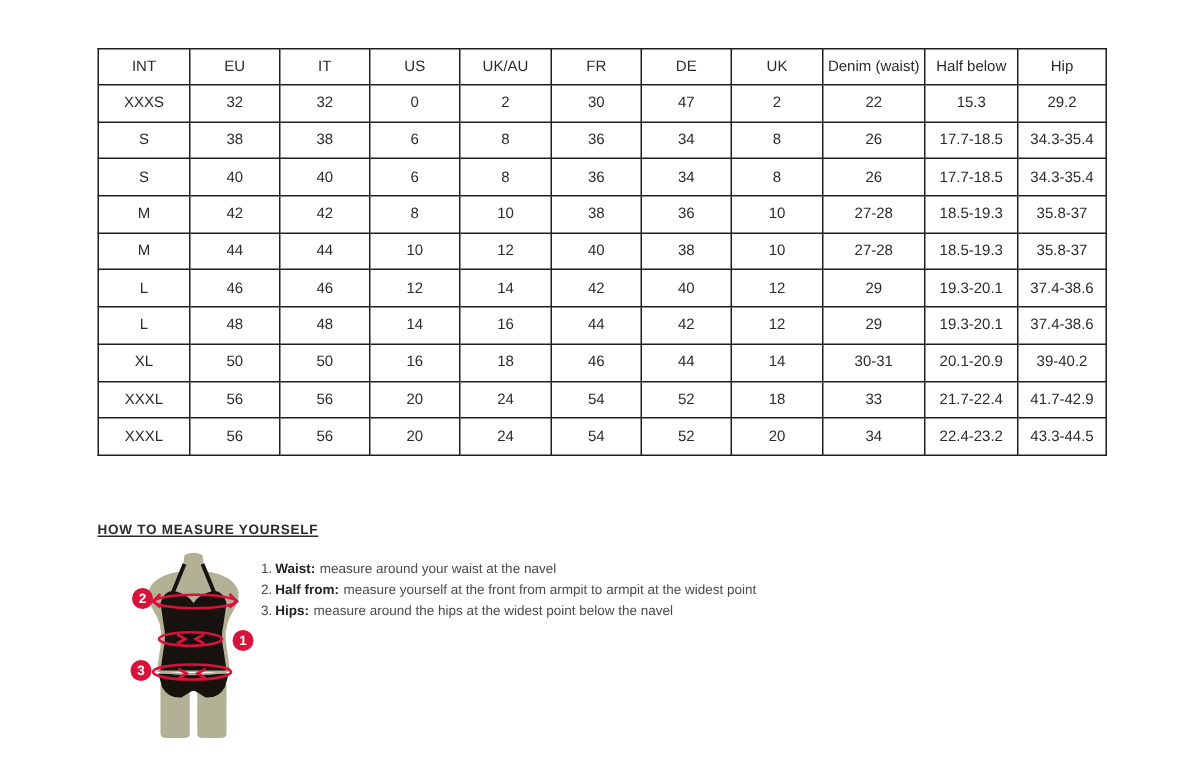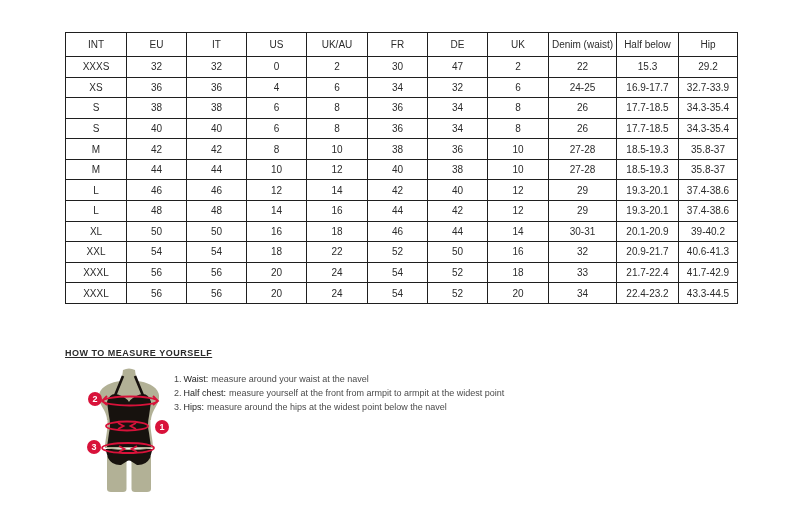--- a/index.html
+++ b/index.html
@@ -58,21 +58,21 @@
     width:102px;height:138px;
   }
   .steps{
     position:absolute;
     left:174px;top:375px;
     font-size:9px;
     color:var(--text-gray);
   }
   .step{margin-bottom:5px;line-height:9px;}
   .step .num{margin-right:2px;}
-  .step .term{font-weight:normal;color:#232323;margin-right:3px;margin-top:40px;}
+  .step .term{font-weight:bold;color:#232323;margin-right:3px;margin-top:40px;}
 </style>
 </head>
 <body>
 
 <div class="screen">
 
   <table class="size-table">
     <colgroup>
       <col style="width:61px">
         <col style="width:60px">
@@ -109,33 +109,20 @@
           <td>0</td>
           <td>2</td>
           <td>30</td>
           <td>47</td>
           <td>2</td>
           <td>22</td>
           <td>15.3</td>
           <td>29.2</td>
         </tr>
         <tr>
-          <td>XS</td>
-          <td>36</td>
-          <td>36</td>
-          <td>4</td>
-          <td>6</td>
-          <td>34</td>
-          <td>32</td>
-          <td>6</td>
-          <td>24-25</td>
-          <td>16.9-17.7</td>
-          <td>32.7-33.9</td>
-        </tr>
-        <tr>
           <td>S</td>
           <td>38</td>
           <td>38</td>
           <td>6</td>
           <td>8</td>
           <td>36</td>
           <td>34</td>
           <td>8</td>
           <td>26</td>
           <td>17.7-18.5</td>
@@ -213,33 +200,20 @@
           <td>16</td>
           <td>18</td>
           <td>46</td>
           <td>44</td>
           <td>14</td>
           <td>30-31</td>
           <td>20.1-20.9</td>
           <td>39-40.2</td>
         </tr>
         <tr>
-          <td>XXL</td>
-          <td>54</td>
-          <td>54</td>
-          <td>18</td>
-          <td>22</td>
-          <td>52</td>
-          <td>50</td>
-          <td>16</td>
-          <td>32</td>
-          <td>20.9-21.7</td>
-          <td>40.6-41.3</td>
-        </tr>
-        <tr>
           <td>XXXL</td>
           <td>56</td>
           <td>56</td>
           <td>20</td>
           <td>24</td>
           <td>54</td>
           <td>52</td>
           <td>18</td>
           <td>33</td>
           <td>21.7-22.4</td>
@@ -312,20 +286,20 @@
         <text x="16" y="84.2" text-anchor="middle" font-size="9" font-weight="bold" fill="#ffffff">3</text>
       </g>
     </svg>
   </div>
 
   <div class="steps">
     <div class="step">
       <span class="num">1.</span><span class="term">Waist:</span><span class="rest">measure around your waist at the navel</span>
     </div>
     <div class="step">
-      <span class="num">2.</span><span class="term">Half chest:</span><span class="rest">measure yourself at the front from armpit to armpit at the widest point</span>
+      <span class="num">2.</span><span class="term">Half from:</span><span class="rest">measure yourself at the front from armpit to armpit at the widest point</span>
     </div>
     <div class="step">
       <span class="num">3.</span><span class="term">Hips:</span><span class="rest">measure around the hips at the widest point below the navel</span>
     </div>
   </div>
 
 </div>
 
 </body></html>

